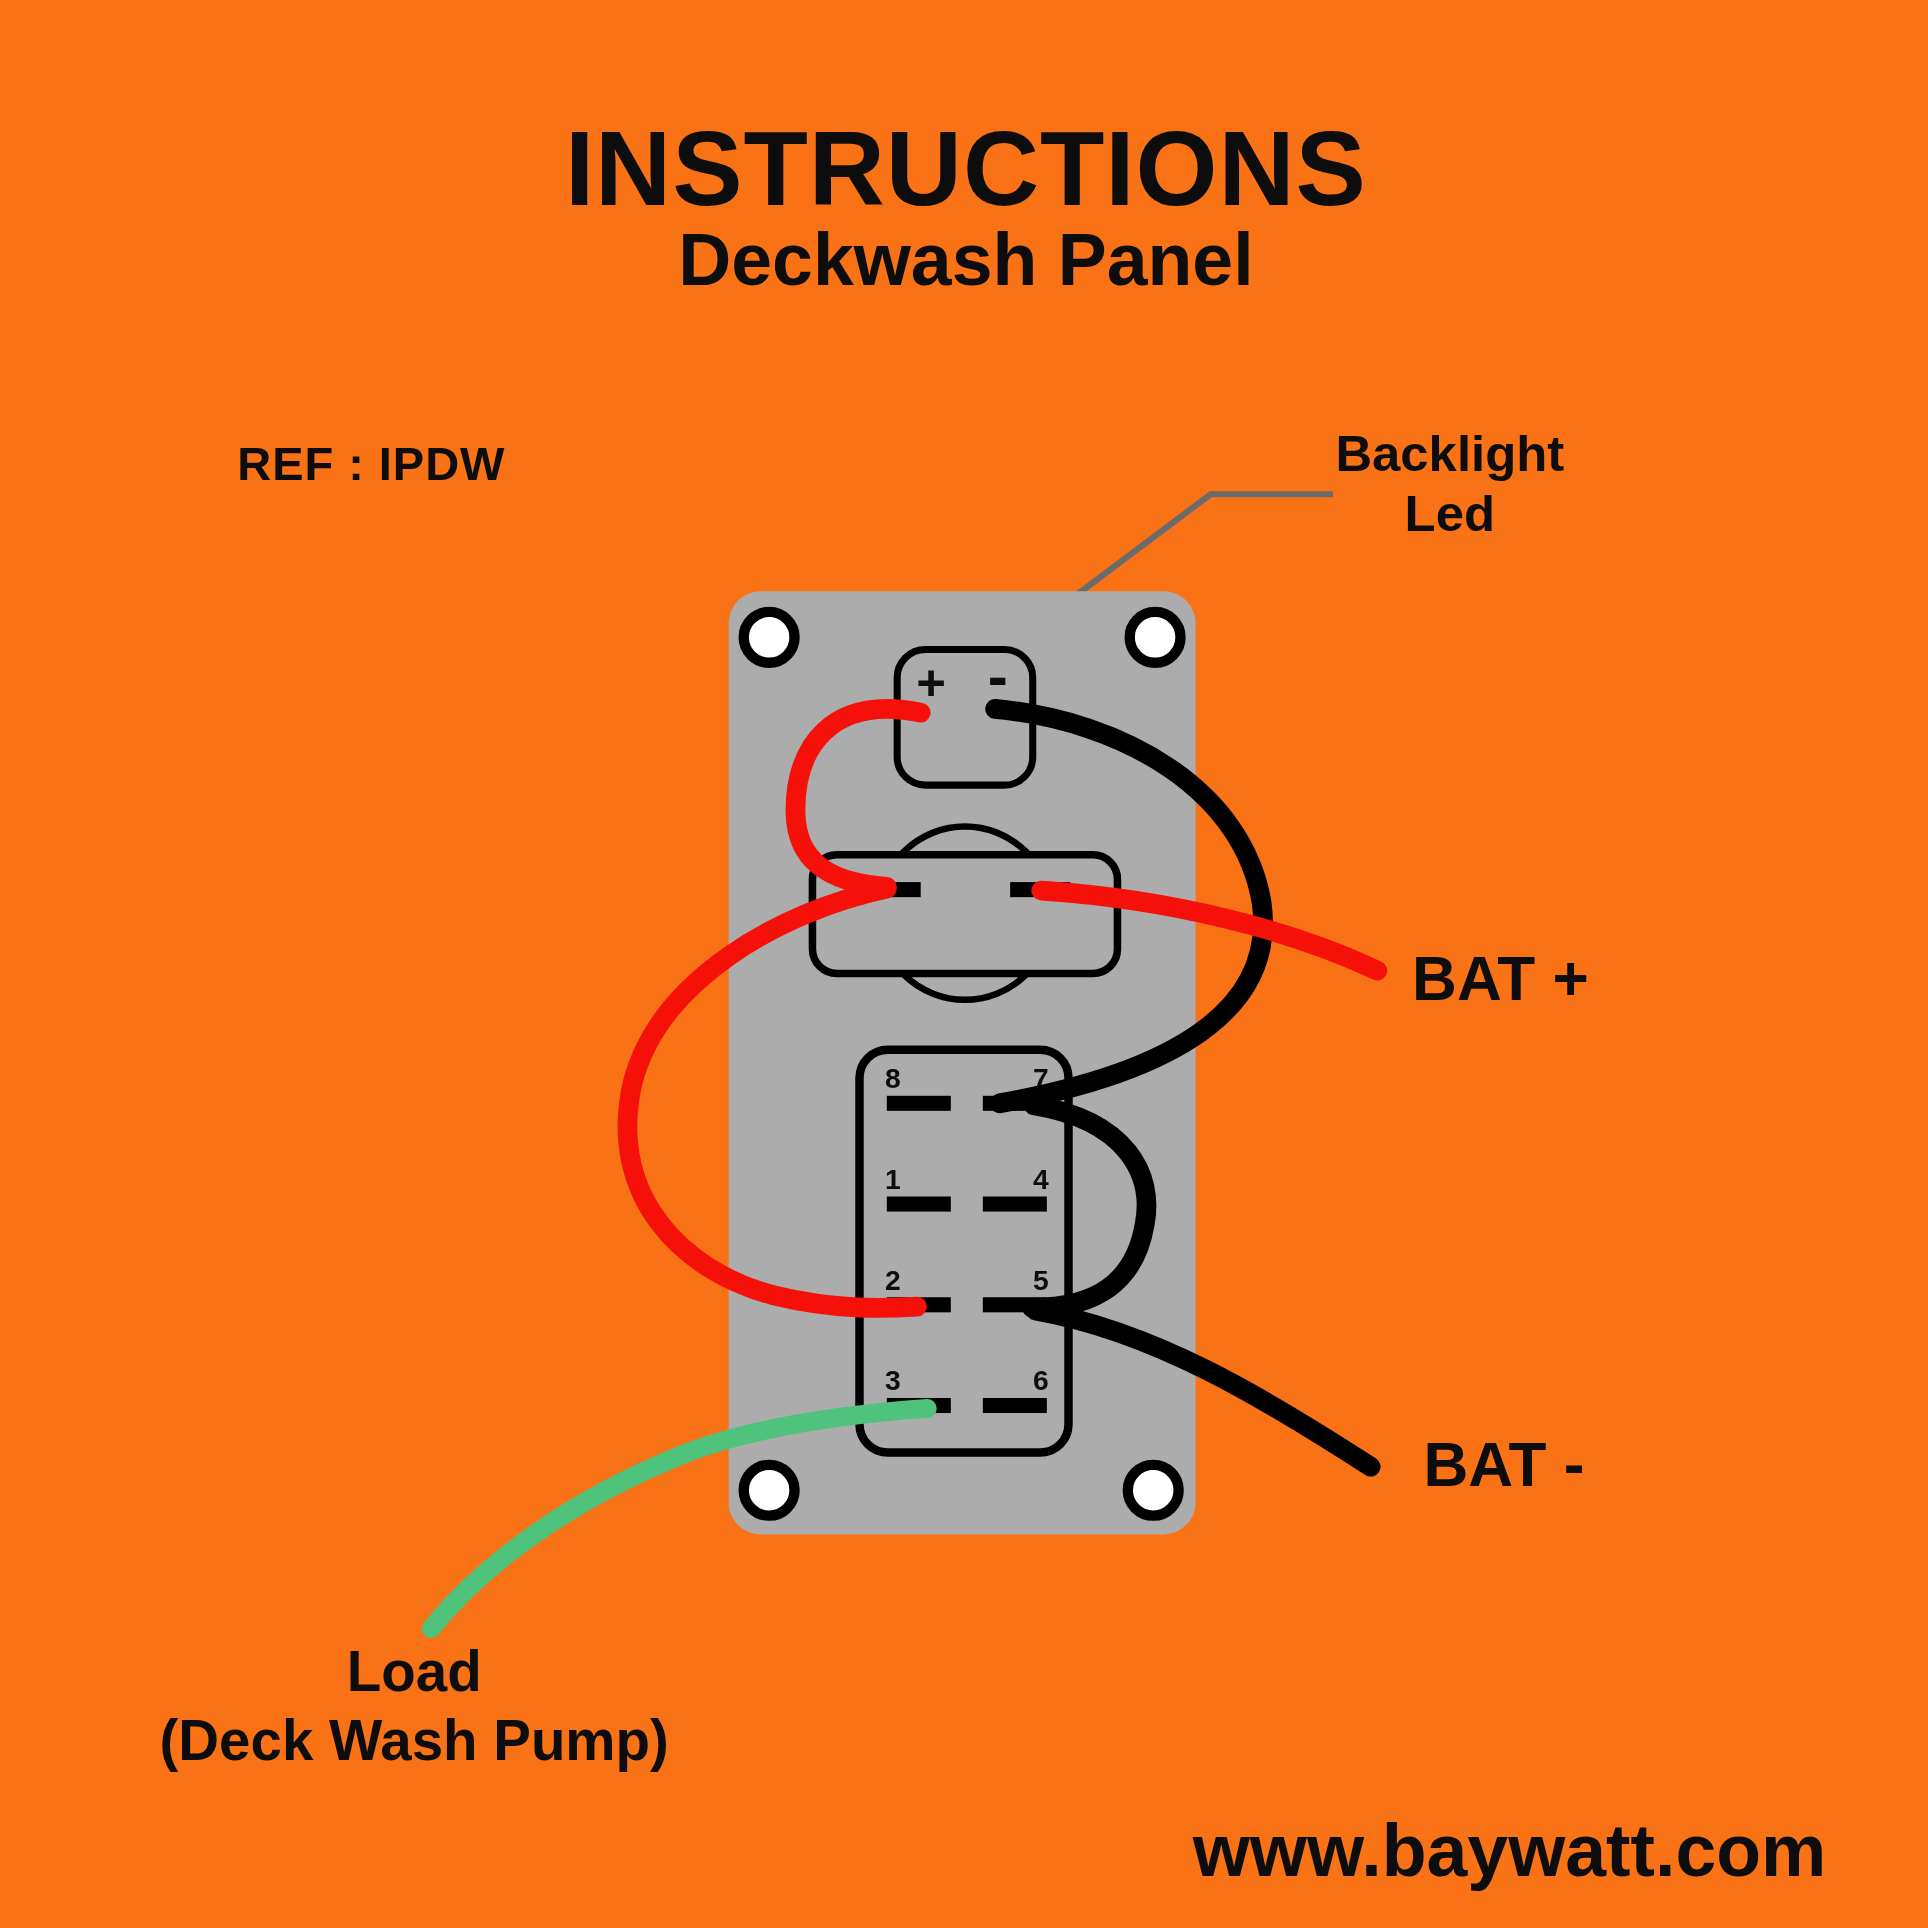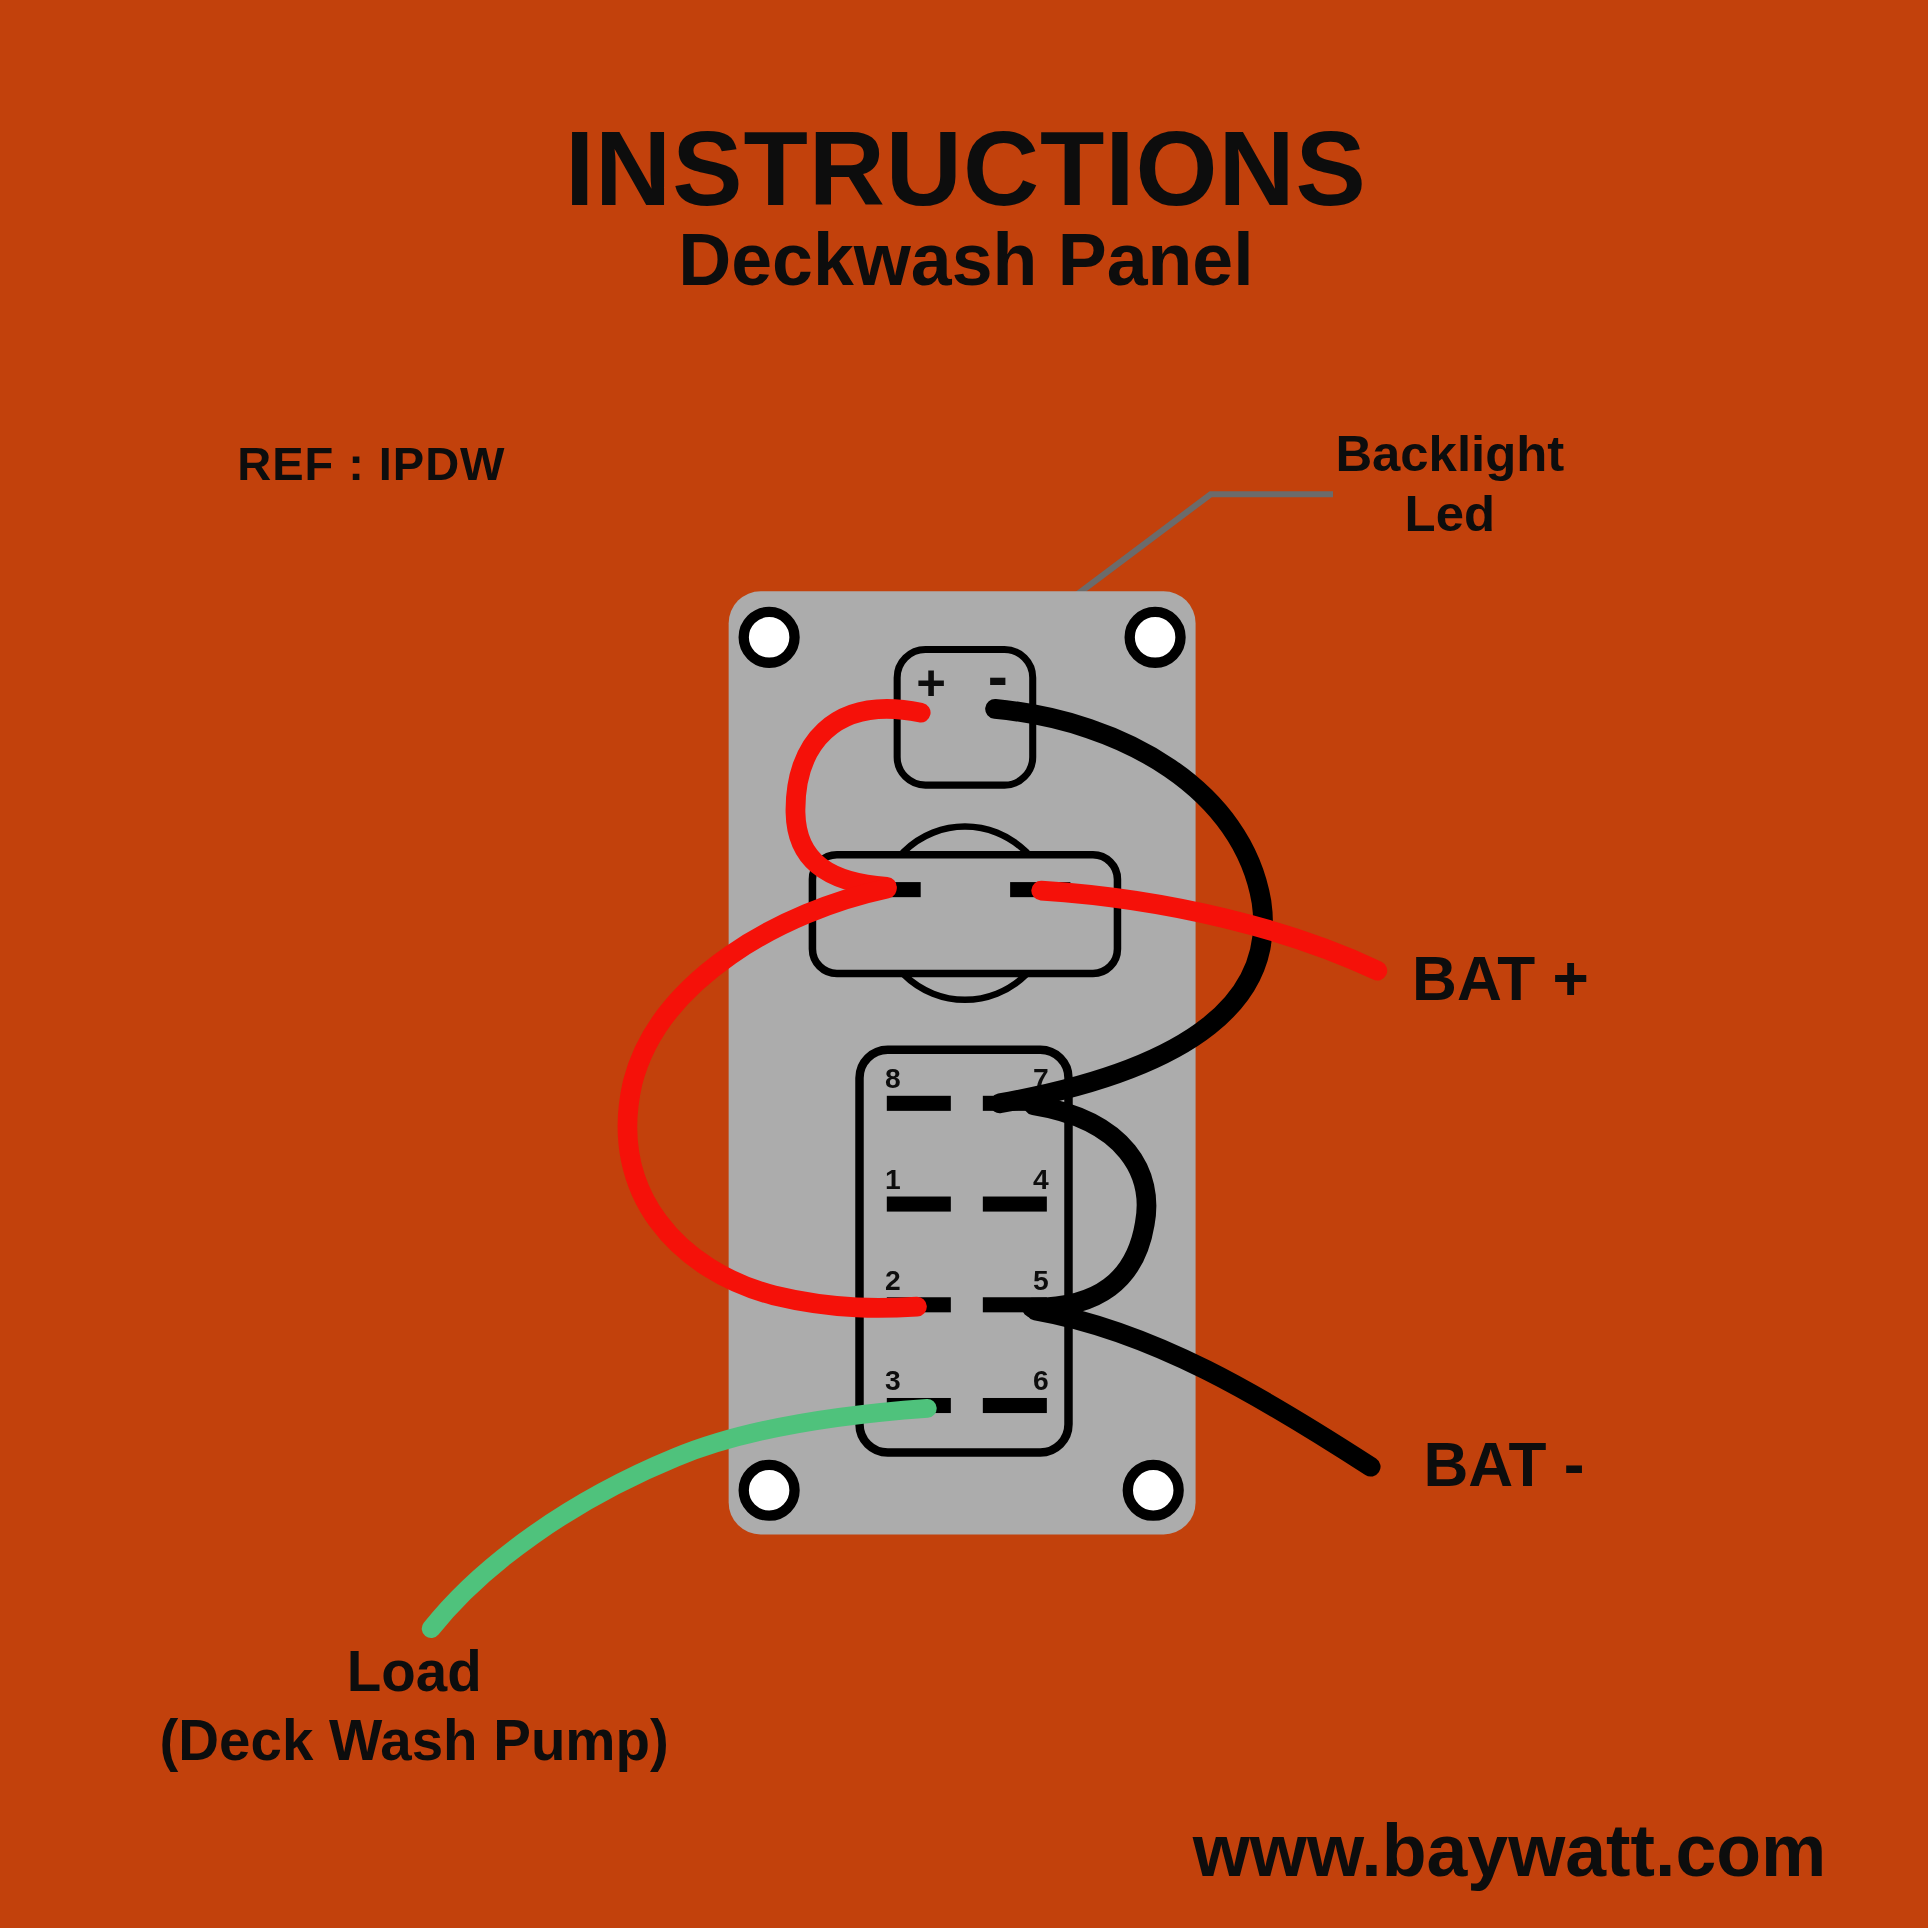--- a/index.html
+++ b/index.html
@@ -1,16 +1,16 @@
 <!DOCTYPE html>
 <html style="font-size:15px"><head>
 <meta charset="utf-8">
 <style>
   html,body{margin:0;padding:0;background:#ffffff;}
-  .canvas{position:relative;width:1928px;height:1928px;background:#c2410c;overflow:hidden;
+  .canvas{position:relative;width:1928px;height:1928px;background:#f97316;overflow:hidden;
           font-family:"Liberation Sans",sans-serif;}
   svg{position:absolute;left:0;top:0;}
   text{font-family:"Liberation Sans",sans-serif;fill:#0d0d0d;}
   .title{font-size:112px;font-weight:bold;letter-spacing:1px;}
   .subtitle{font-size:78px;font-weight:bold;}
   .ref{font-size:50px;font-weight:bold;letter-spacing:1px;}
   .callout{font-size:54px;font-weight:bold;}
   .batlabel{font-size:66px;font-weight:bold;}
   .loadlabel{font-size:60px;font-weight:bold;}
   .pinnum{font-size:30px;font-weight:bold;}

